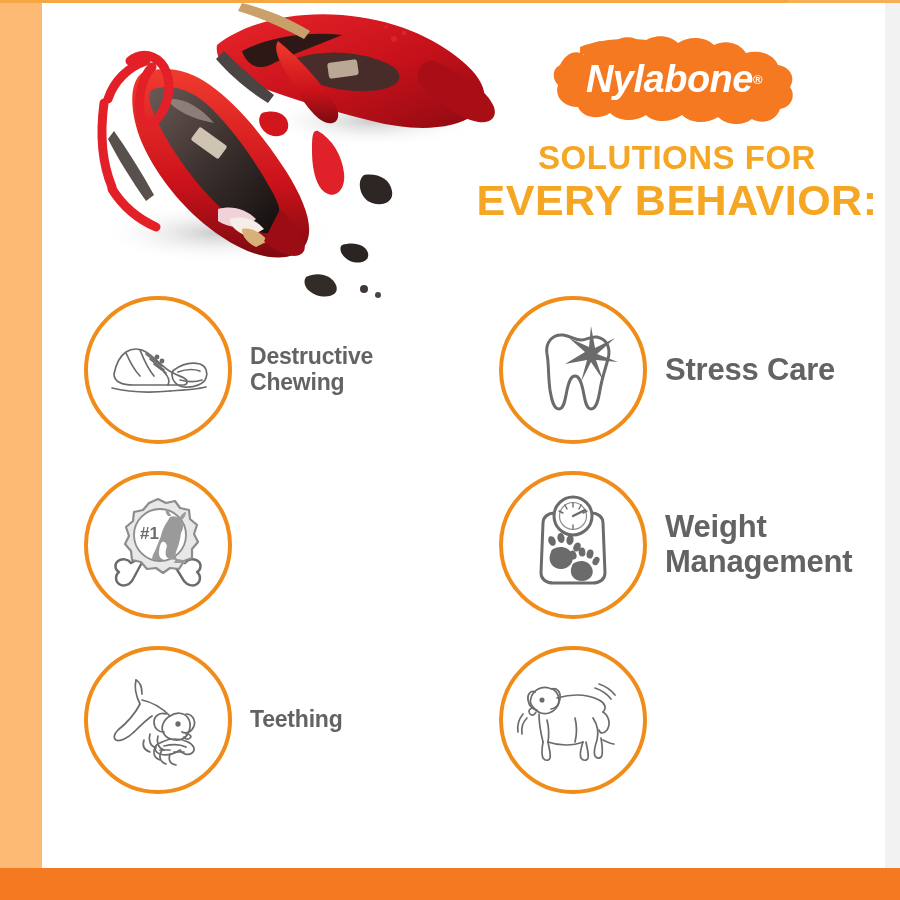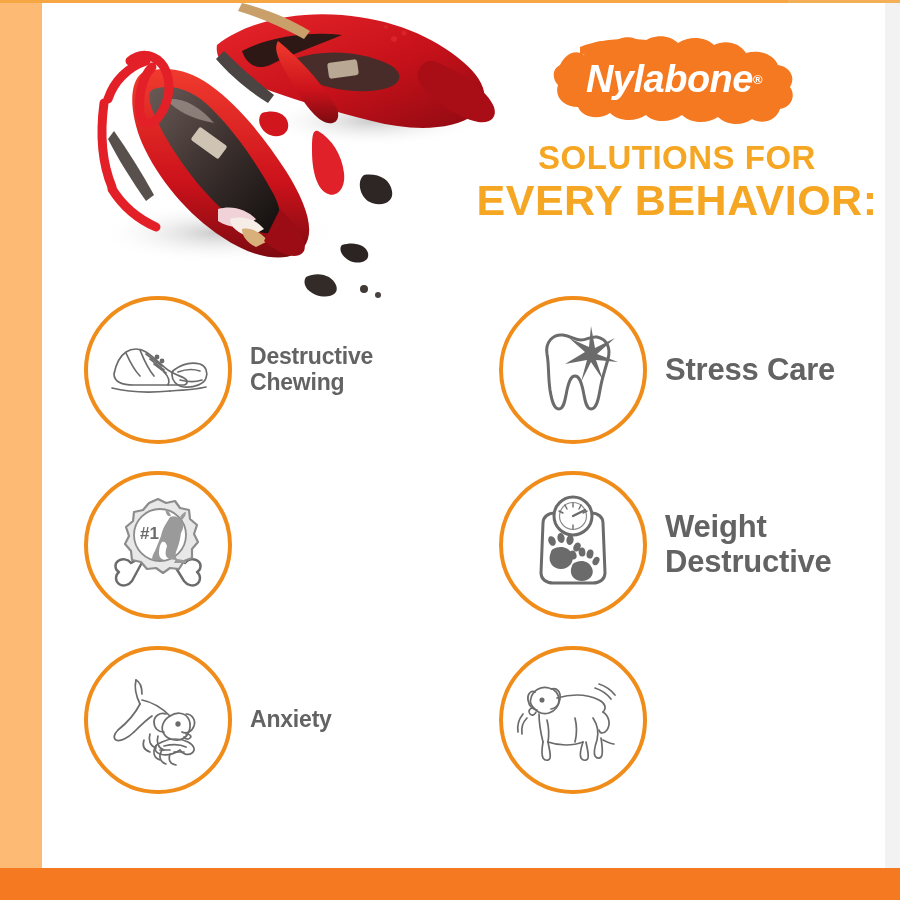--- a/index.html
+++ b/index.html
@@ -310,21 +310,21 @@
             <g fill="#6b6b6b">
               <ellipse cx="56" cy="66" rx="3.4" ry="4.6" transform="rotate(-20 56 66)"></ellipse>
               <ellipse cx="65" cy="63" rx="3.4" ry="4.6" transform="rotate(-6 65 63)"></ellipse>
               <ellipse cx="73" cy="65" rx="3.4" ry="4.6" transform="rotate(12 73 65)"></ellipse>
               <ellipse cx="79" cy="72" rx="3.2" ry="4.4" transform="rotate(28 79 72)"></ellipse>
               <path d="M57 74 C64 70 72 72 75 79 C78 86 72 92 65 92 C57 92 53 86 54 80 C55 77 55 75 57 74 Z"></path>
             </g>
           </svg>
         </div>
         <div class="cell-label">Weight
-Destructive</div>
+Management</div>
       </div>
 
       <div class="cell c1 r3">
         <div class="circle">
           <svg width="116" height="116" viewBox="0 0 116 116">
             <g fill="none" stroke="#6b6b6b" stroke-width="1.7" stroke-linecap="round" stroke-linejoin="round">
 
               <path d="M36 18 C34 26 36 34 40 42"></path>
               <path d="M36 18 C40 20 42 26 42 32"></path>
 
@@ -351,21 +351,21 @@
               <path d="M64 84 C72 82 80 82 86 85"></path>
               <path d="M60 88 L70 88"></path>
               <path d="M74 90 L84 90"></path>
 
               <path d="M56 84 C52 90 54 96 60 98"></path>
               <path d="M62 88 C58 94 60 100 66 102"></path>
               <path d="M70 92 C68 98 70 102 76 103"></path>
             </g>
           </svg>
         </div>
-        <div class="cell-label">Anxiety</div>
+        <div class="cell-label">Teething</div>
       </div>
 
       <div class="cell c2 r3">
         <div class="circle">
           <svg width="116" height="116" viewBox="0 0 116 116">
             <g fill="none" stroke="#6b6b6b" stroke-width="1.7" stroke-linecap="round" stroke-linejoin="round">
 
               <path d="M16 36 C18 28 26 24 34 26 C40 27 44 32 44 38
                        C44 44 40 49 34 51 C28 53 22 50 18 45 C15 42 15 39 16 36 Z"></path>
 

